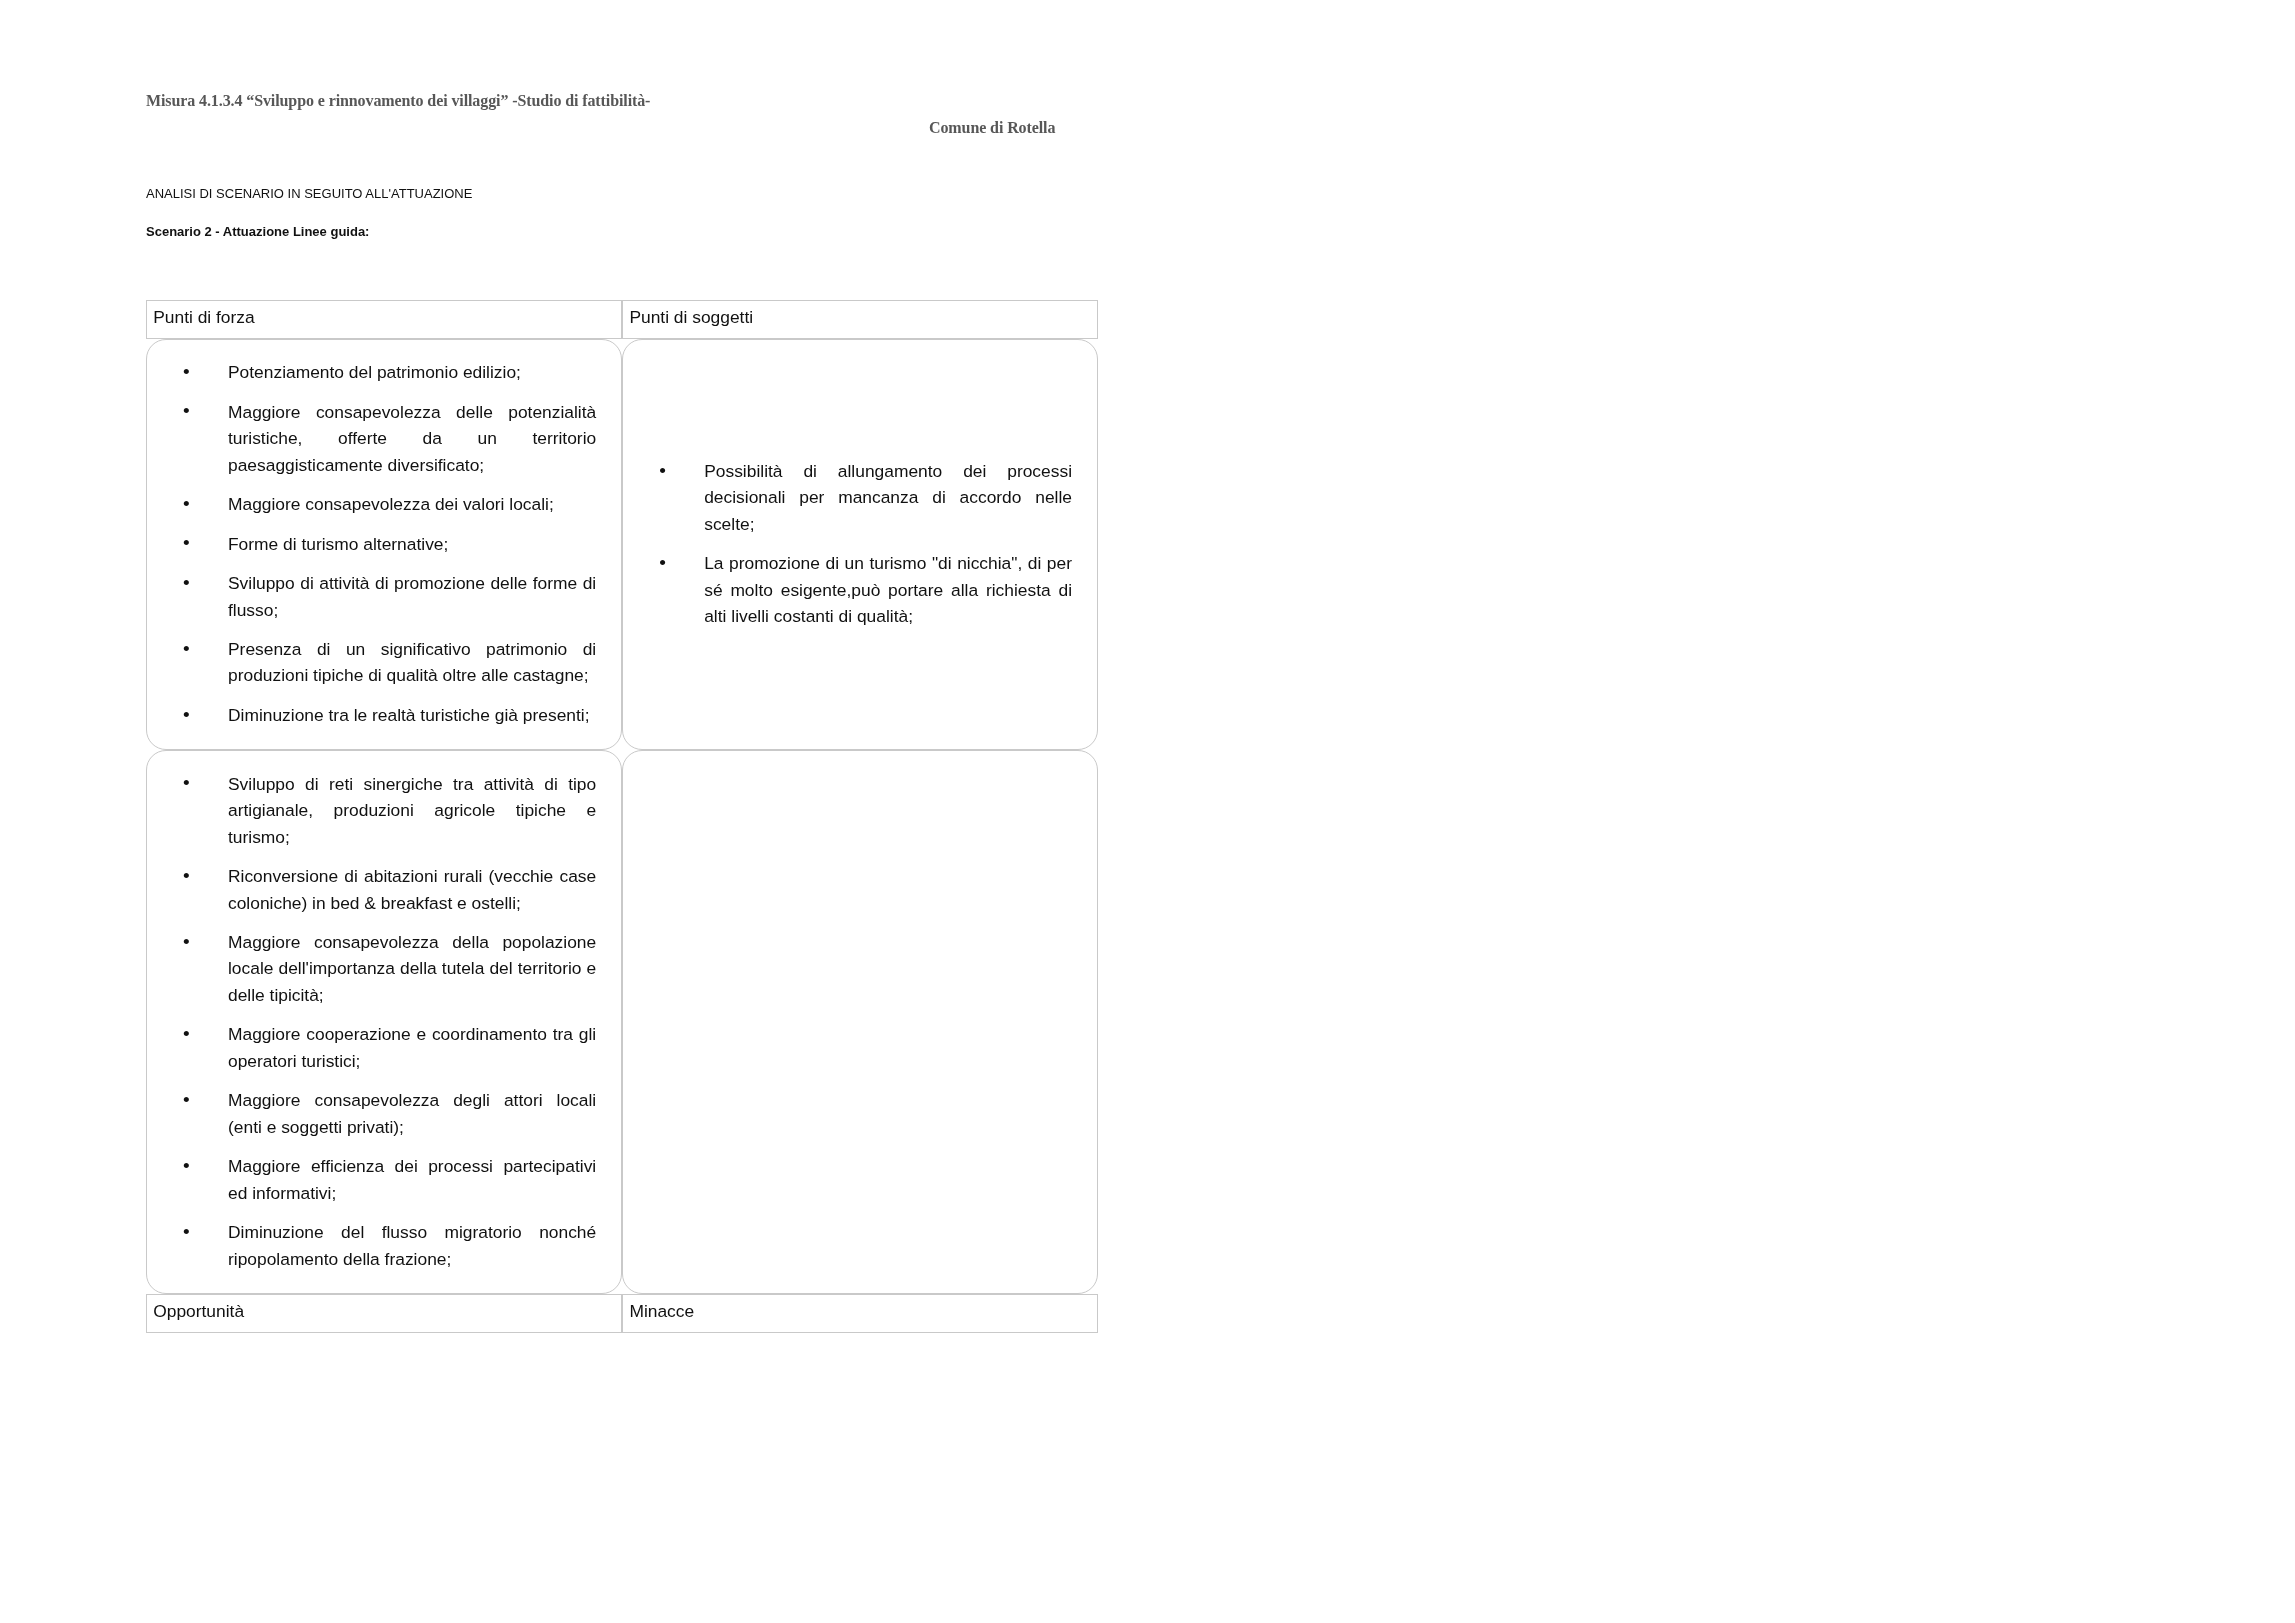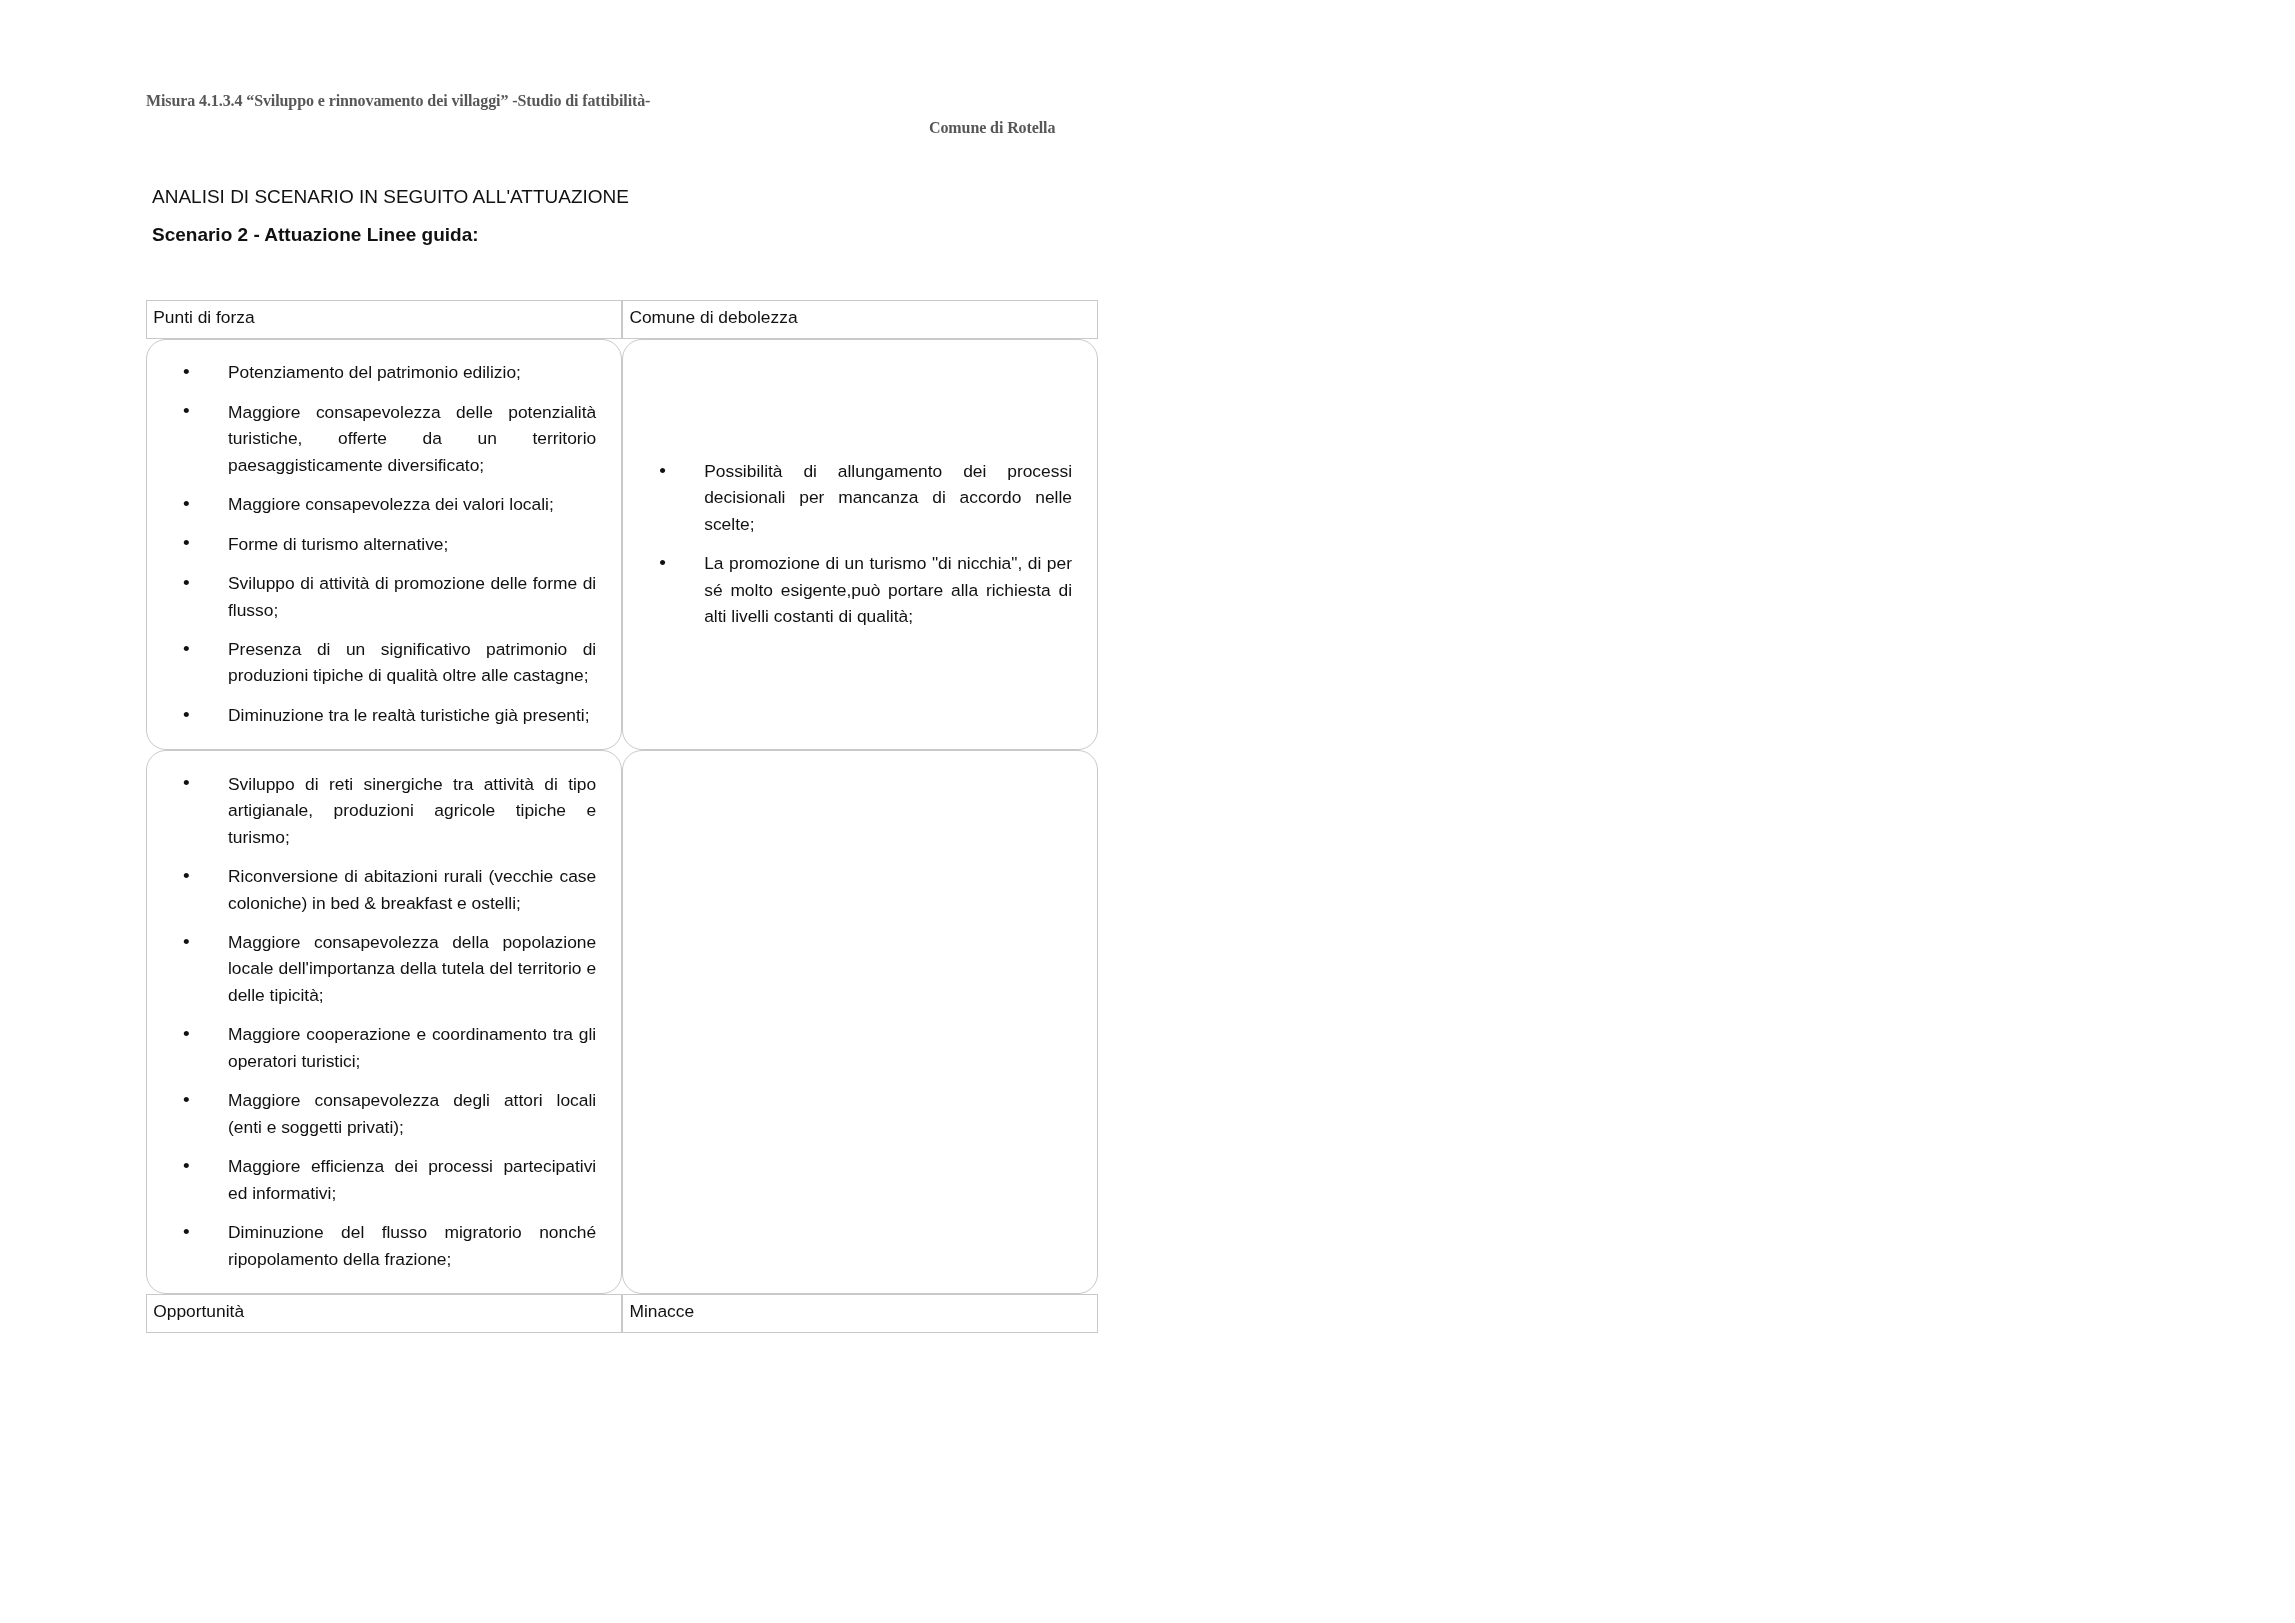--- a/index.html
+++ b/index.html
@@ -14,21 +14,21 @@
   .page-left{left:0;width:1147px;height:1148px;}
   .page-right{left:1148px;width:1147px;height:1624px;}
 
   
   .rh{position:absolute;top:92px;font-family:"Liberation Serif", serif;
       font-weight:bold;font-size:16px;color:#575757;white-space:nowrap;letter-spacing:-0.1px;}
   .rh-left-l{left:146px;}
   .rh-left-r{left:929px;margin-top:27px;}
 
   
-  .sec-title{position:absolute;left:152px;font-size:19px;color:#111;white-space:nowrap;text-align:center;}
+  .sec-title{position:absolute;left:146px;font-size:13px;color:#111;white-space:nowrap;text-align:center;}
   .sec-title.t1{top:186px;}
   .sec-title.t2{top:224px;font-weight:bold;}
 
   
   .swot{position:absolute;left:146px;top:300px;width:952px;
         border-collapse:separate;border-spacing:0;}
   .swot td{
     border:0.7px solid #c9c9c9;
     vertical-align:top;
     padding:0;
@@ -69,21 +69,21 @@
   <div class="sec-title t1">ANALISI DI SCENARIO IN SEGUITO ALL'ATTUAZIONE</div>
   <div class="sec-title t2">Scenario 2 - Attuazione Linee guida:</div>
 
   <table class="swot">
     <tbody>
         <tr>
       <td class="col-a hdr-cell">
         <div class="h">Punti di forza</div>
       </td>
       <td class="col-b hdr-cell">
-        <div class="h">Comune di debolezza</div>
+        <div class="h">Punti di soggetti</div>
       </td>
     </tr>
     <tr>
       <td class="col-a body-cell">
         <ul class="bl" id="list-strengths">
               <li>Potenziamento del patrimonio edilizio;</li>
               <li>Maggiore consapevolezza delle potenzialità turistiche, offerte da un territorio paesaggisticamente diversificato;</li>
               <li>Maggiore consapevolezza dei valori locali;</li>
               <li>Forme di turismo alternative;</li>
               <li>Sviluppo di attività di promozione delle forme di flusso;</li>

